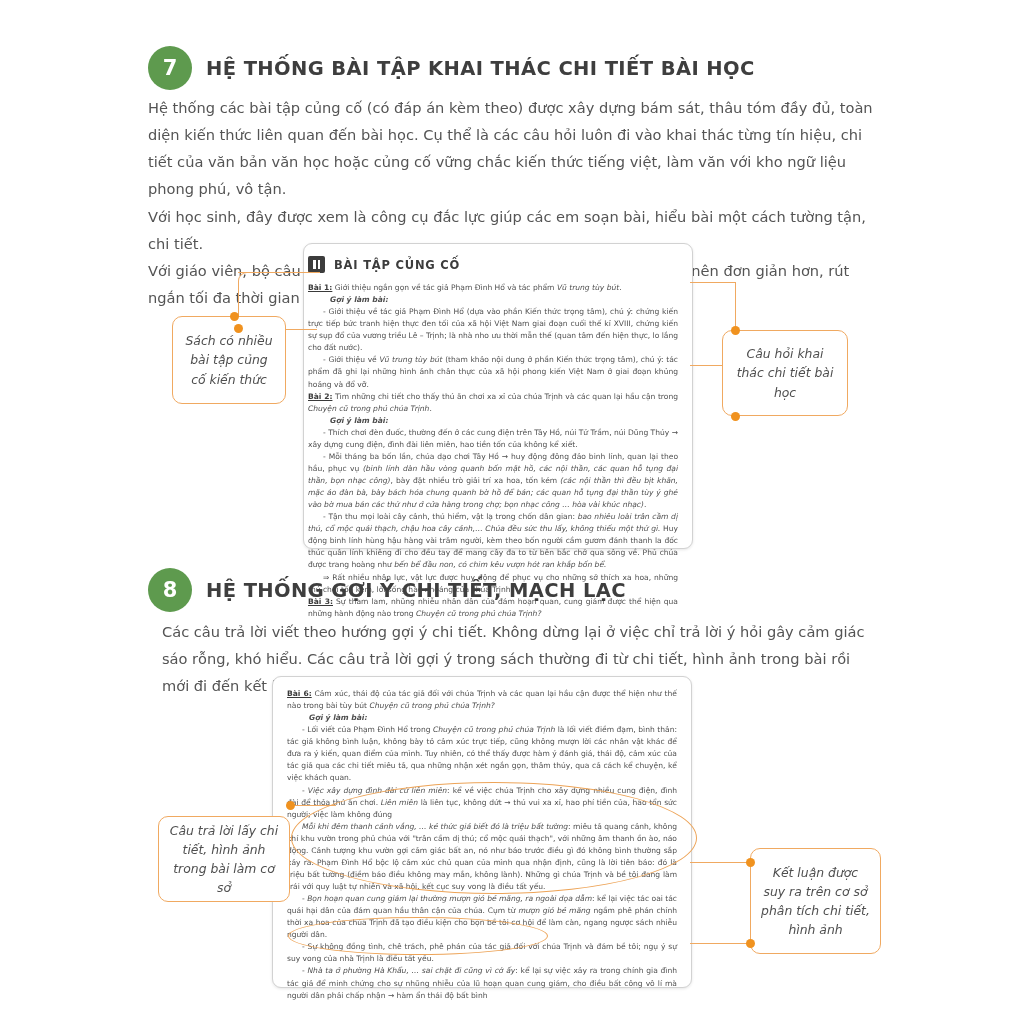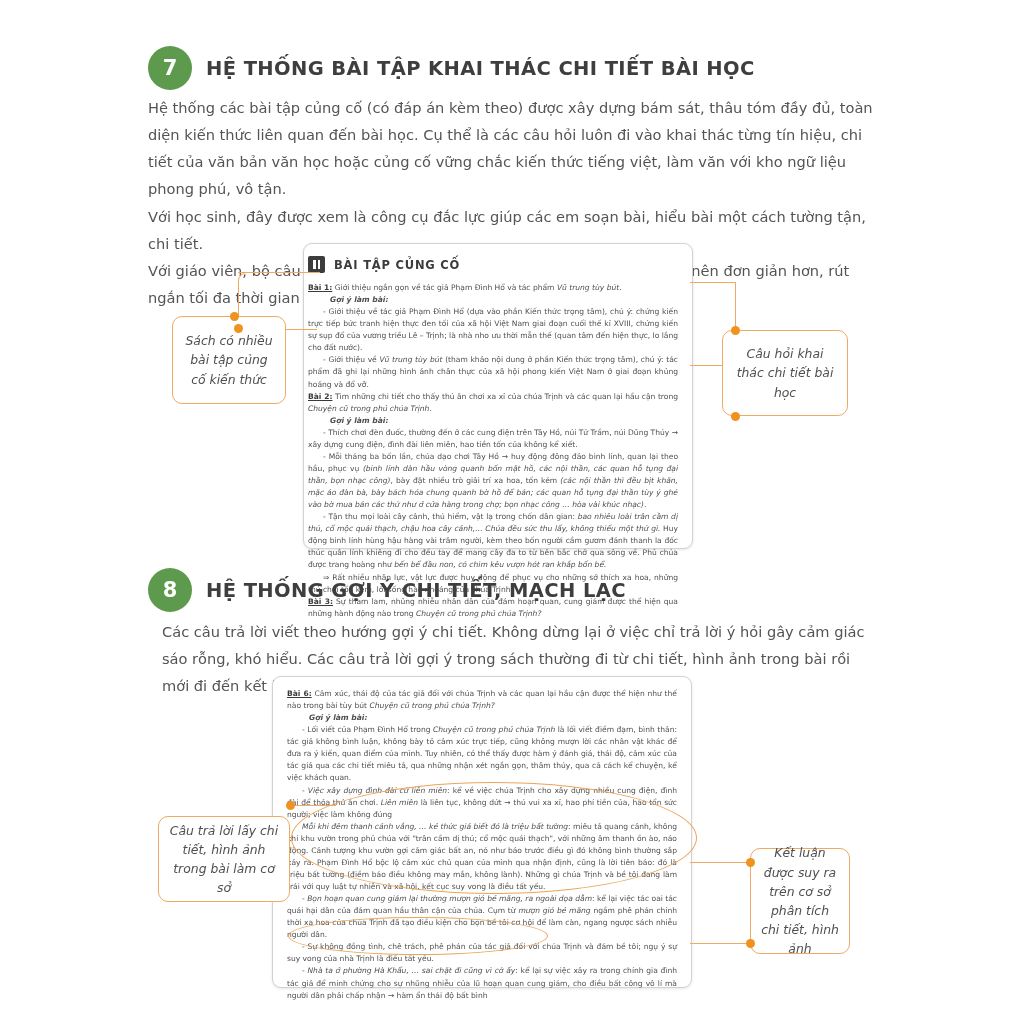--- a/index.html
+++ b/index.html
@@ -199,19 +199,19 @@
   </div>
 
   <div class="ellipse" style="left:291px;top:782px;width:404px;height:110px;"></div>
 
   <div class="ellipse" style="left:288px;top:917px;width:258px;height:36px;"></div>
 
   <div class="callout" style="left:158px;top:768px;width:132px;height:86px;margin-top:48px;">
     <span>Câu trả lời lấy chi tiết, hình ảnh trong bài làm cơ sở</span>
   </div>
 
-  <div class="callout" style="left:750px;top:848px;width:100px;height:106px;">
+  <div class="callout" style="left:750px;top:848px;width:131px;height:106px;">
     <span>Kết luận được suy ra trên cơ sở phân tích chi tiết, hình ảnh</span>
   </div>
   <div class="dot" style="left:746px;top:858px;"></div>
   <div class="dot" style="left:746px;top:939px;"></div>
 
 </div>
 
 </body></html>

